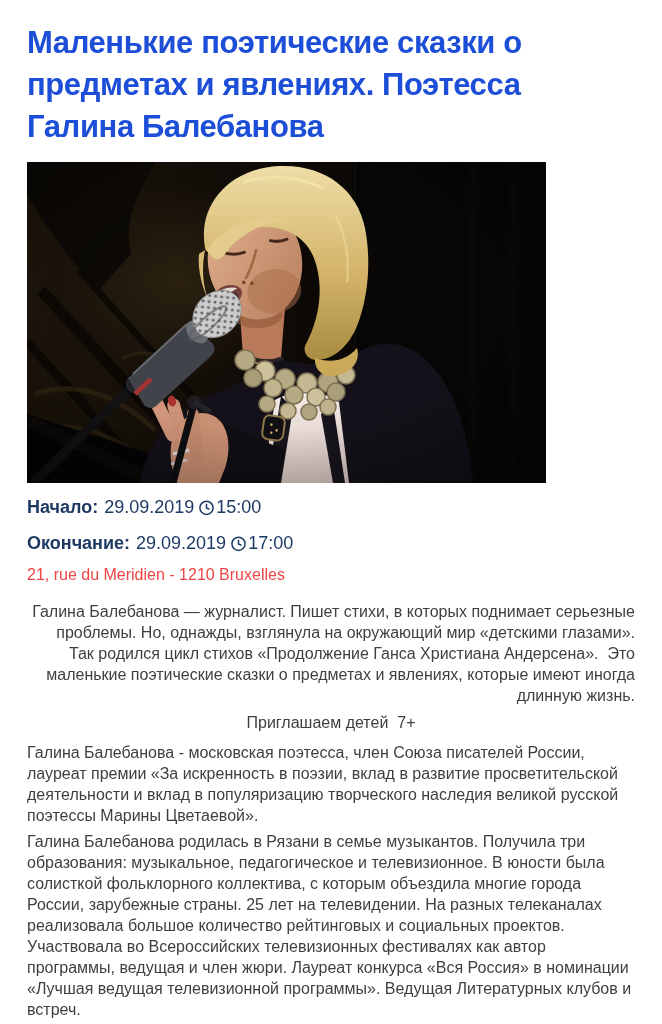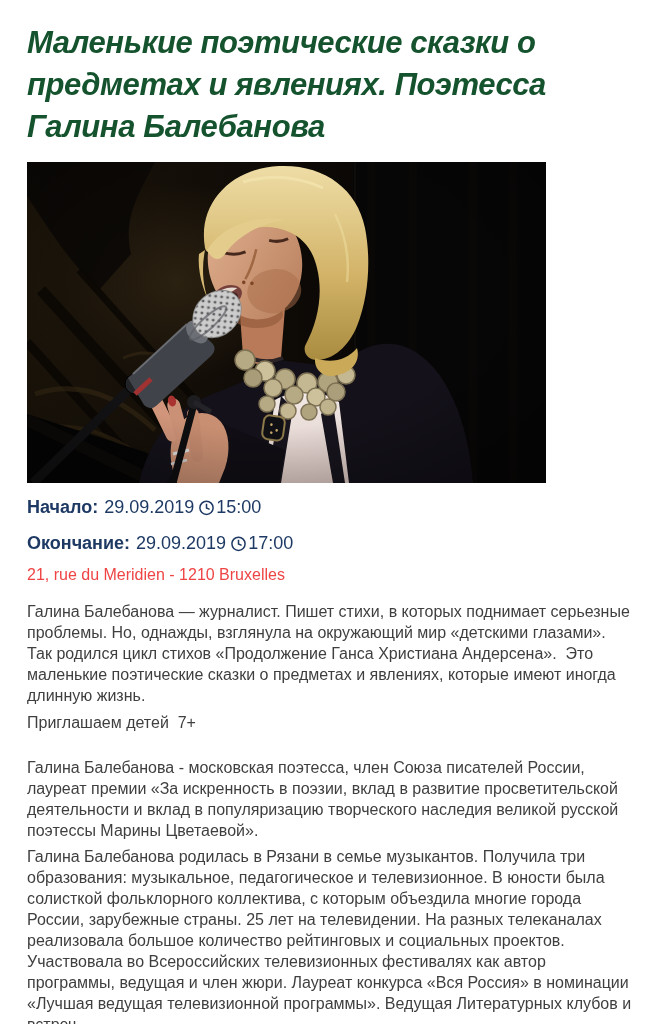--- a/index.html
+++ b/index.html
@@ -14,23 +14,22 @@
     -webkit-font-smoothing: antialiased;
   }
   .page {
     padding: 20px 27px 16px 27px;
   }
   h1.page-title {
     margin: 2px 0 14px 0;
     font-size: 31px;
     line-height: 42px;
     font-weight: bold;
-    color: #14532d;
+    color: #1d4ed8;
     letter-spacing: -0.4px;
-    font-style: italic;
   }
   .photo-wrap {
     width: 519px;
     height: 321px;
     margin: 0 0 15px 0;
     overflow: hidden;
     background: #0a0806;
   }
   .photo-wrap svg { display: block; }
   .event-row {
@@ -55,23 +54,23 @@
     text-decoration: none;
     cursor: pointer;
   }
   .para {
     margin: 0;
     font-size: 16px;
     line-height: 21px;
     color: #3f3f3f;
     white-space: pre-wrap;
   }
-  .para.intro { margin-bottom: 6px; }
+  .para.intro { margin-bottom: 6px; text-align: right; }
   .para.poem  { margin-bottom: 8px; }
-  .para.invite{ margin-bottom: 24px; }
+  .para.invite{ margin-bottom: 9px; text-align: center; }
   .para.bio1  { margin-bottom: 5px; }
 </style>
 </head>
 <body>
 
 <div class="page">
 
   <h1 class="page-title"><span>Маленькие поэтические сказки о</span><br>
     <span>предметах и явлениях. Поэтесса</span><br>
     <span>Галина Балебанова</span></h1>

